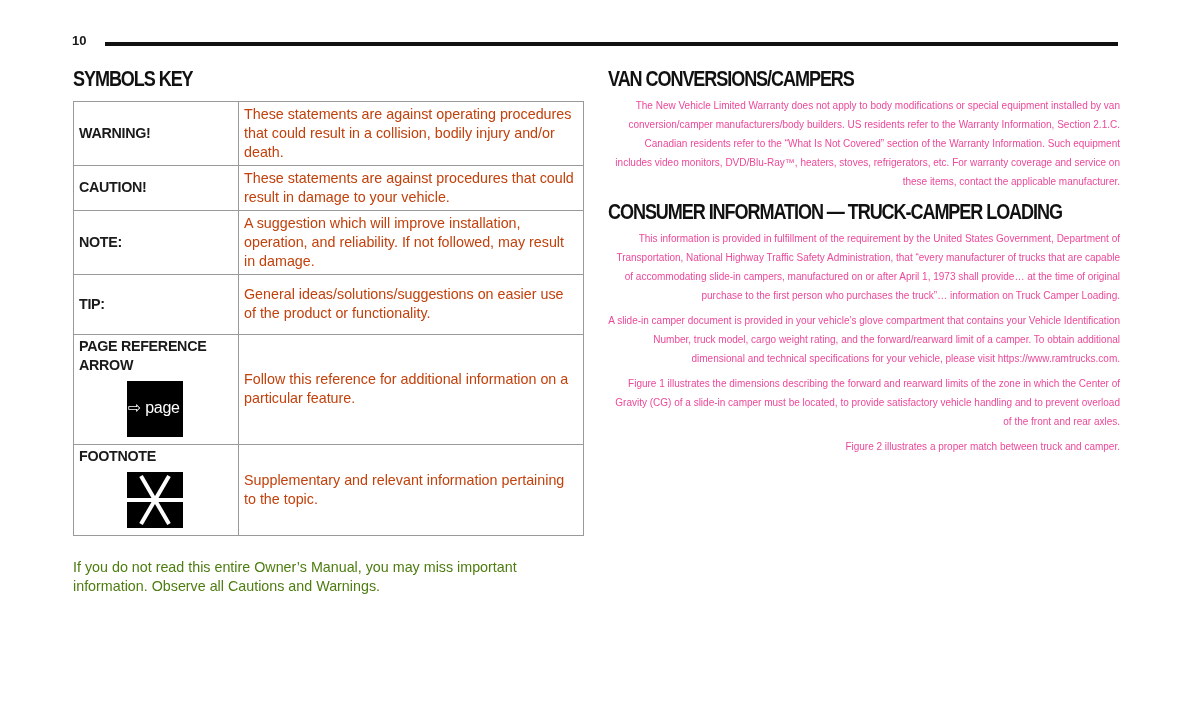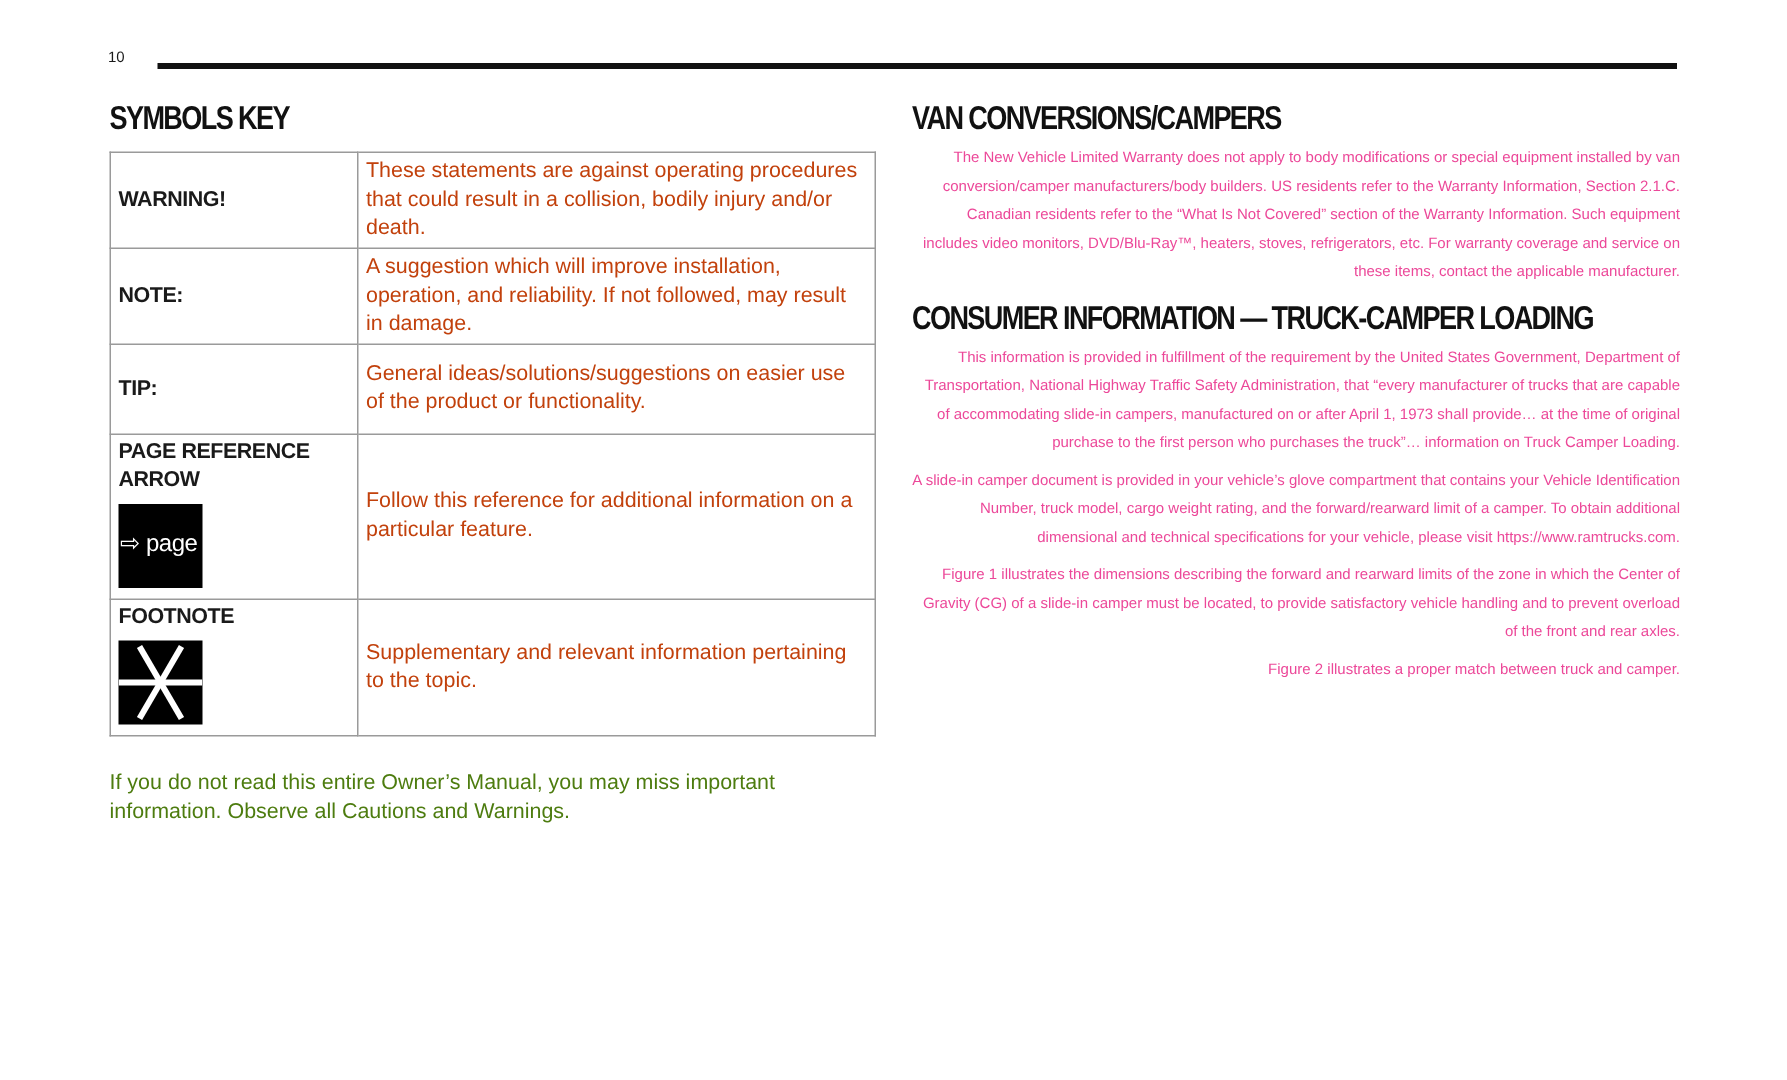--- a/index.html
+++ b/index.html
@@ -1,51 +1,55 @@
 <!DOCTYPE html>
 <html><head>
 <meta charset="utf-8">
 <style>
   html, body { margin:0; padding:0; background:#ffffff; }
   body { width:1191px; height:720px; position:relative; overflow:hidden;
          font-family:"Liberation Sans", "DejaVu Sans", sans-serif; color:#1a1a1a; }
-  .page-num { position:absolute; left:72px; top:33px; font-size:10px; font-weight:normal; }
+  .page-num { position:absolute; left:72px; top:33px; font-size:13px; font-weight:bold; }
   .rule { position:absolute; left:105px; top:42px; width:1013px; height:4px; background:#111; }
   .heading { font-family:"Liberation Sans", sans-serif; font-weight:bold; font-size:22px;
              letter-spacing:-1.3px; transform:scaleX(0.82); transform-origin:left center;
              white-space:nowrap; margin:0; color:#111; }
   .left-col { position:absolute; left:73px; top:66px; width:511px; }
   .right-col { position:absolute; left:608px; top:66px; width:512px; }
   .left-col .heading { margin-bottom:9px; }
   table.symbols { border-collapse:collapse; width:511px; font-size:14.3px; line-height:19px; }
   table.symbols td { border:1px solid #9a9a9a; vertical-align:middle; padding:2px 5px 3px 5px; }
   table.symbols td.term { width:154px; font-weight:bold; letter-spacing:-0.3px; }
   table.symbols td.desc { color:#c2410c; }
   td.top { vertical-align:top !important; }
-  .icon-box { width:56px; height:56px; background:#000; margin-top:6px; margin-bottom:4px; position:relative; overflow:hidden; }
+  .icon-box { width:56px; height:56px; background:#000; margin-top:6px; margin-bottom:4px; position:relative; overflow:hidden;margin-left:48px; }
   .page-ref-icon span { position:absolute; left:1px; top:17px; color:#fff; font-size:16px; white-space:nowrap; }
   .footnote-icon svg { position:absolute; left:0; top:0; }
   .left-note { margin-top:22px; font-size:14.3px; line-height:19px; color:#4d7c0f; }
   .right-col p { margin:0 0 6px 0; font-size:10px; line-height:19px; color:#ec4899;text-align:right; }
   .right-col .heading { margin-bottom:4px; }
   .right-col .heading.second { margin-top:8px; }
 </style>
 </head>
 <body>
 
 <div class="page-num">10</div>
 <div class="rule"></div>
 
 <div class="left-col">
   <h2 class="heading">SYMBOLS KEY</h2>
   <table class="symbols">
     <tbody>
         <tr style="height:64px">
       <td class="term">WARNING!</td>
       <td class="desc">These statements are against operating procedures that could result in a collision, bodily injury and/or death.</td>
+    </tr>
+    <tr style="height:45px">
+      <td class="term">CAUTION!</td>
+      <td class="desc">These statements are against procedures that could result in damage to your vehicle.</td>
     </tr>
     <tr style="height:64px">
       <td class="term">NOTE:</td>
       <td class="desc">A suggestion which will improve installation, operation, and reliability. If not followed, may result in damage.</td>
     </tr>
     <tr style="height:60px">
       <td class="term">TIP:</td>
       <td class="desc">General ideas/solutions/suggestions on easier use of the product or functionality.</td>
     </tr>
     <tr style="height:107px">

